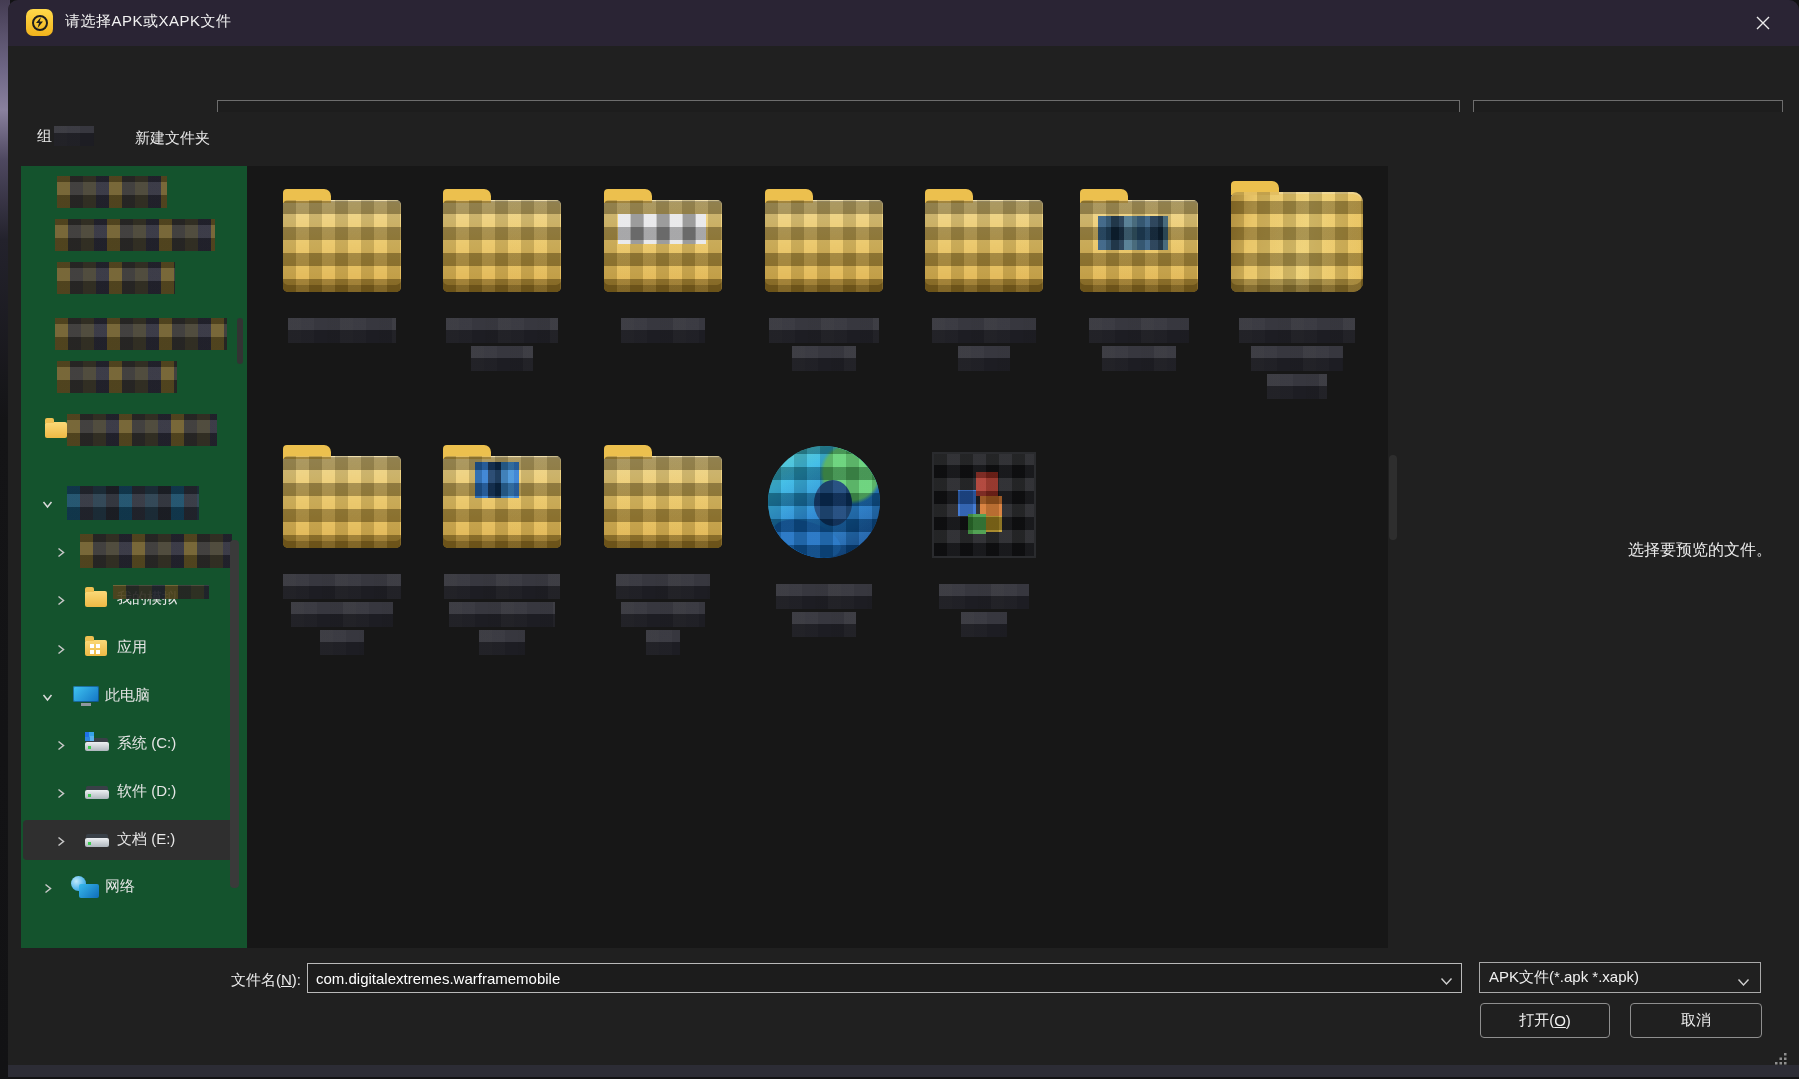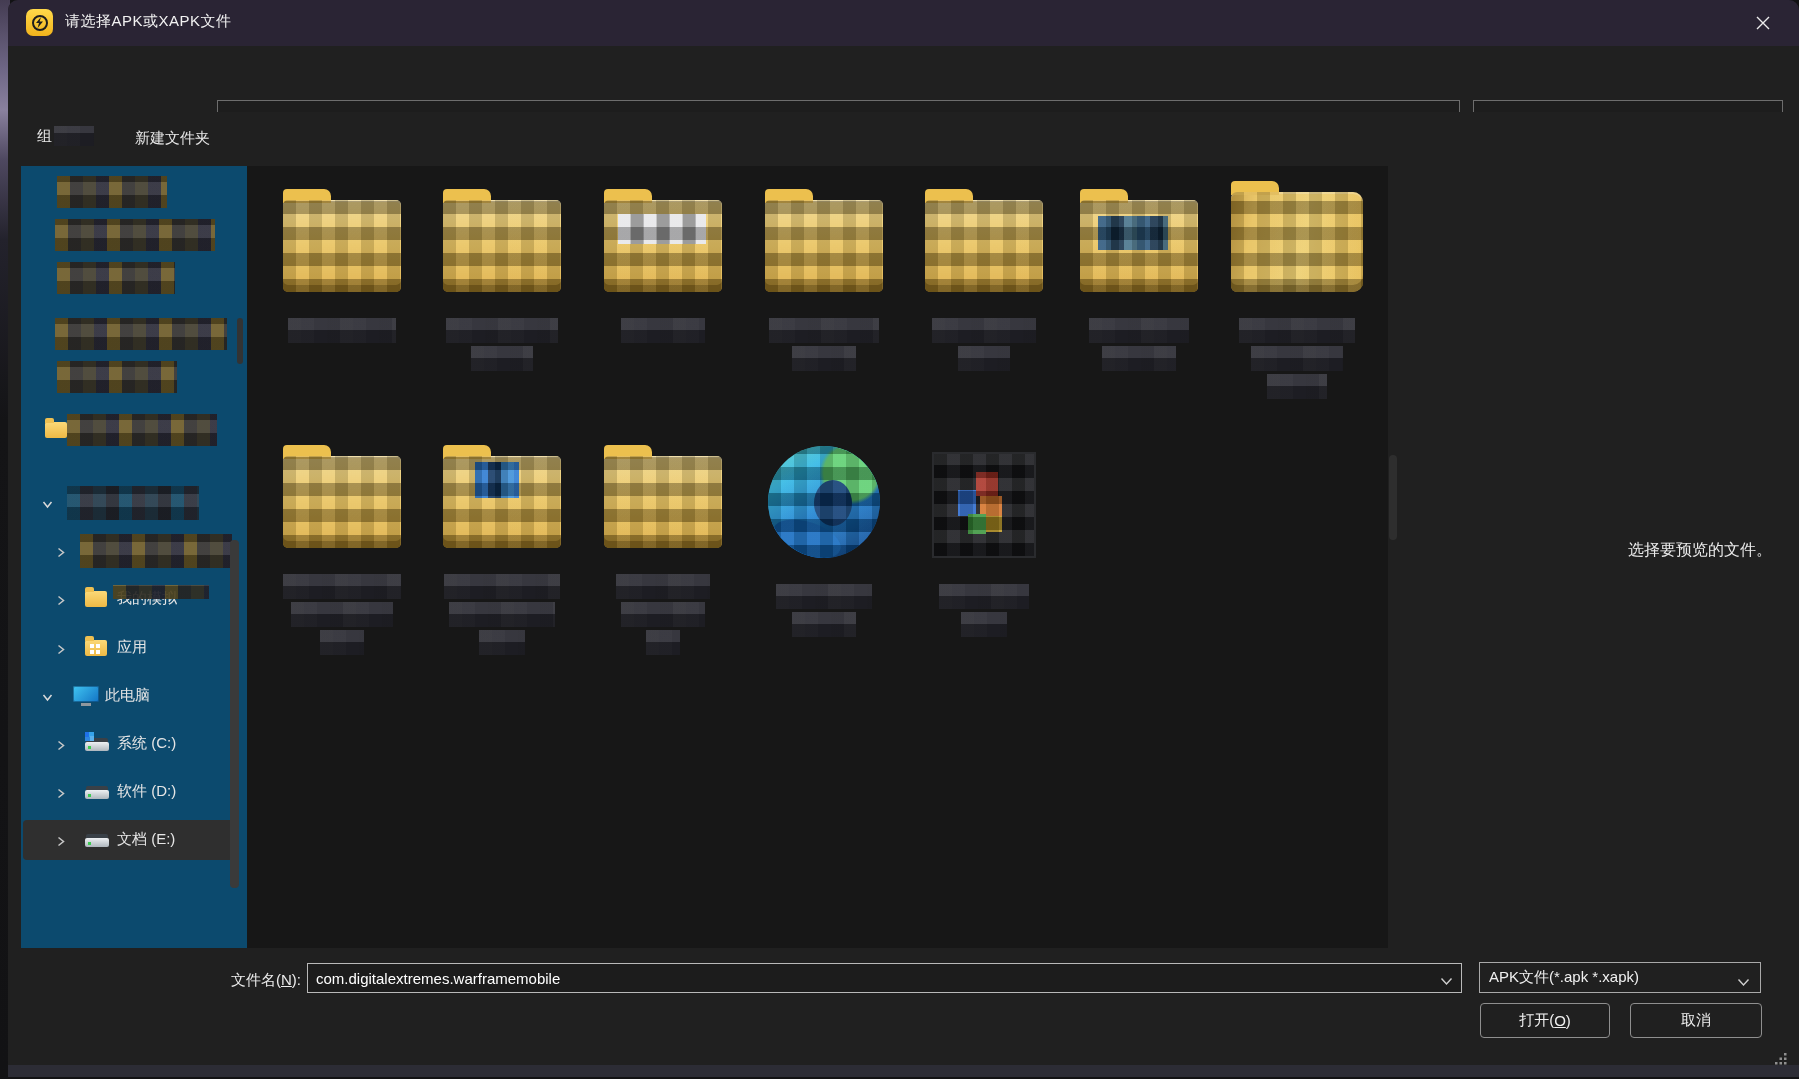--- a/index.html
+++ b/index.html
@@ -34,21 +34,21 @@
   #search-ico{margin-right:14px;}
   
   #cmdbar{position:absolute;left:0;top:112px;width:100%;height:54px;background:#202020;}
   #organize{position:absolute;left:29px;top:14px;display:flex;align-items:center;font-size:15px;color:#e8e8e8;}
   #organize .mosaic{width:40px;height:20px;margin-left:2px;}
   #newfolder{position:absolute;left:127px;top:17px;font-size:15px;color:#e8e8e8;}
   .tb-ico{position:absolute;top:124px;}
   .help-circle{position:absolute;left:1734px;top:126px;width:23px;height:23px;border-radius:50%;background:#2186e8;color:#fff;
     font-size:14px;font-weight:bold;display:flex;align-items:center;justify-content:center;}
   
-  #sidebar{position:absolute;left:13px;top:166px;width:226px;height:782px;background:#0c4a6e;}
+  #sidebar{position:absolute;left:13px;top:166px;width:226px;height:782px;background:#14532d;}
   #filepane{position:absolute;left:239px;top:166px;width:1141px;height:782px;background:#171717;}
   #previewpane{position:absolute;left:1380px;top:166px;width:384px;height:782px;background:#202020;}
   #preview-msg{position:absolute;left:0;top:374px;width:100%;text-align:right;font-size:16px;color:#eaeaea;}
   
   .mosaic{position:relative;background:repeating-linear-gradient(90deg,#3b3b44 0 13px,#23232a 13px 26px,#32323c 26px 39px,#1d1d23 39px 52px);}
   .mosaic::after,.mx::after{content:"";position:absolute;inset:0;border-radius:inherit;
     background-image:repeating-linear-gradient(0deg,rgba(0,0,0,.28) 0 13px,rgba(255,255,255,.07) 13px 26px),
       repeating-linear-gradient(90deg,rgba(0,0,0,.20) 0 13px,rgba(130,130,150,.10) 13px 26px);}
   .mosaic.warm{background:repeating-linear-gradient(90deg,#8a7434 0 13px,#2c2a26 13px 26px,#55503c 26px 39px,#242430 39px 52px);}
   .mosaic.cool{background:repeating-linear-gradient(90deg,#1c5d80 0 13px,#222630 13px 26px,#2e4a5e 26px 39px,#1a1e26 39px 52px);}
@@ -294,20 +294,30 @@
         <span class="chev" style="left: 31px;"><svg width="13" height="13" viewBox="0 0 13 13">
             <path d="M4.5 2.5 L9.5 6.5 L4.5 10.5" stroke="#c8c8c8" stroke-width="1.5" fill="none"></path>
           </svg></span>
         <span class="ico-drv" style="position: absolute; left: 62px; top: 10px;">
           <span class="top"></span>
           <span class="bod"></span>
           <span class="led"></span>
         </span>
         <span class="lbl" style="position: absolute; left: 94px; top: 10px;">文档 (E:)</span>
       </div>
+      <div class="srow" style="top: 701px;">
+        <span class="chev" style="left: 18px;"><svg width="13" height="13" viewBox="0 0 13 13">
+            <path d="M4.5 2.5 L9.5 6.5 L4.5 10.5" stroke="#c8c8c8" stroke-width="1.5" fill="none"></path>
+          </svg></span>
+        <span class="ico-net" style="position: absolute; left: 50px; top: 10px;">
+          <span class="glb"></span>
+          <span class="scr"></span>
+        </span>
+        <span class="lbl" style="position: absolute; left: 82px; top: 10px;">网络</span>
+      </div>
     </div>
   <div id="filepane">
       <div class="tile" style="left: 20px; top: 18px;">
         <div class="folder-ico mx"></div>
         <div class="labels">
           <div class="mosaic lline" style="width: 108px;"></div>
         </div>
       </div>
       <div class="tile" style="left: 180px; top: 18px;">
         <div class="folder-ico mx"></div>

